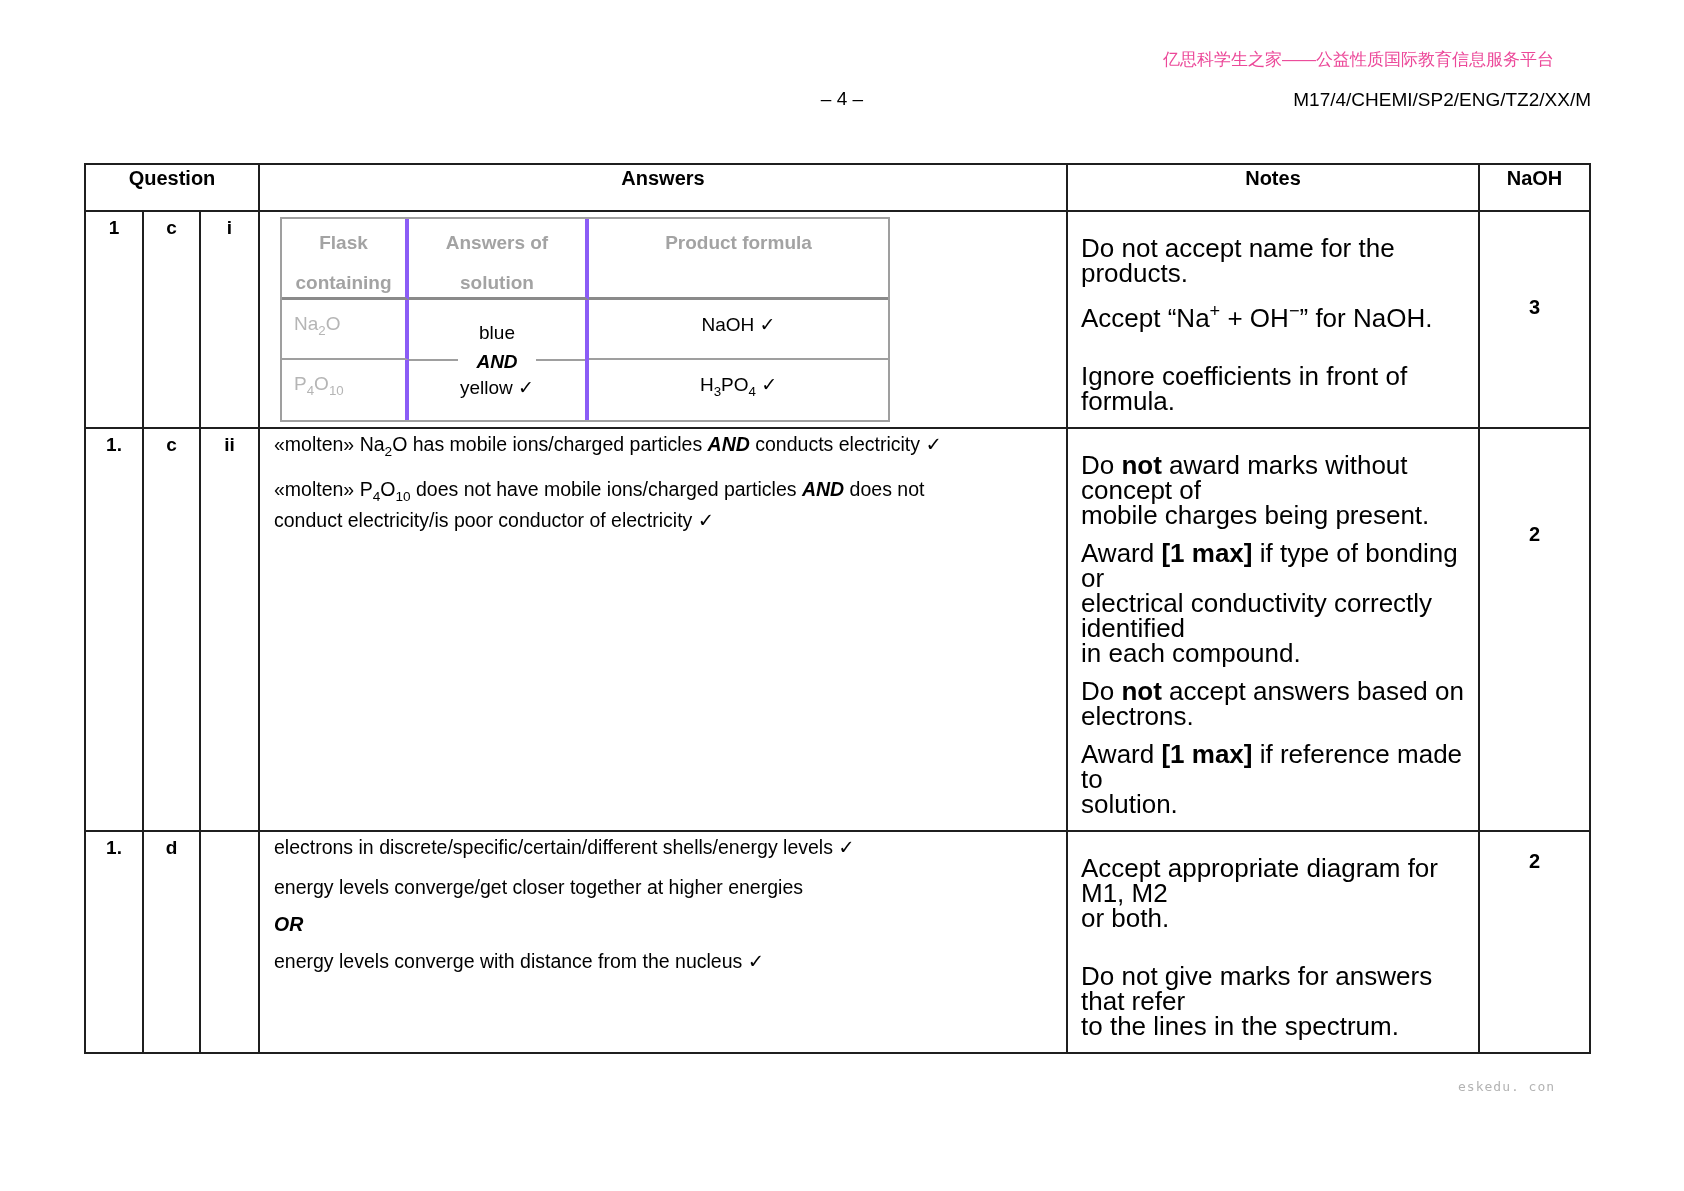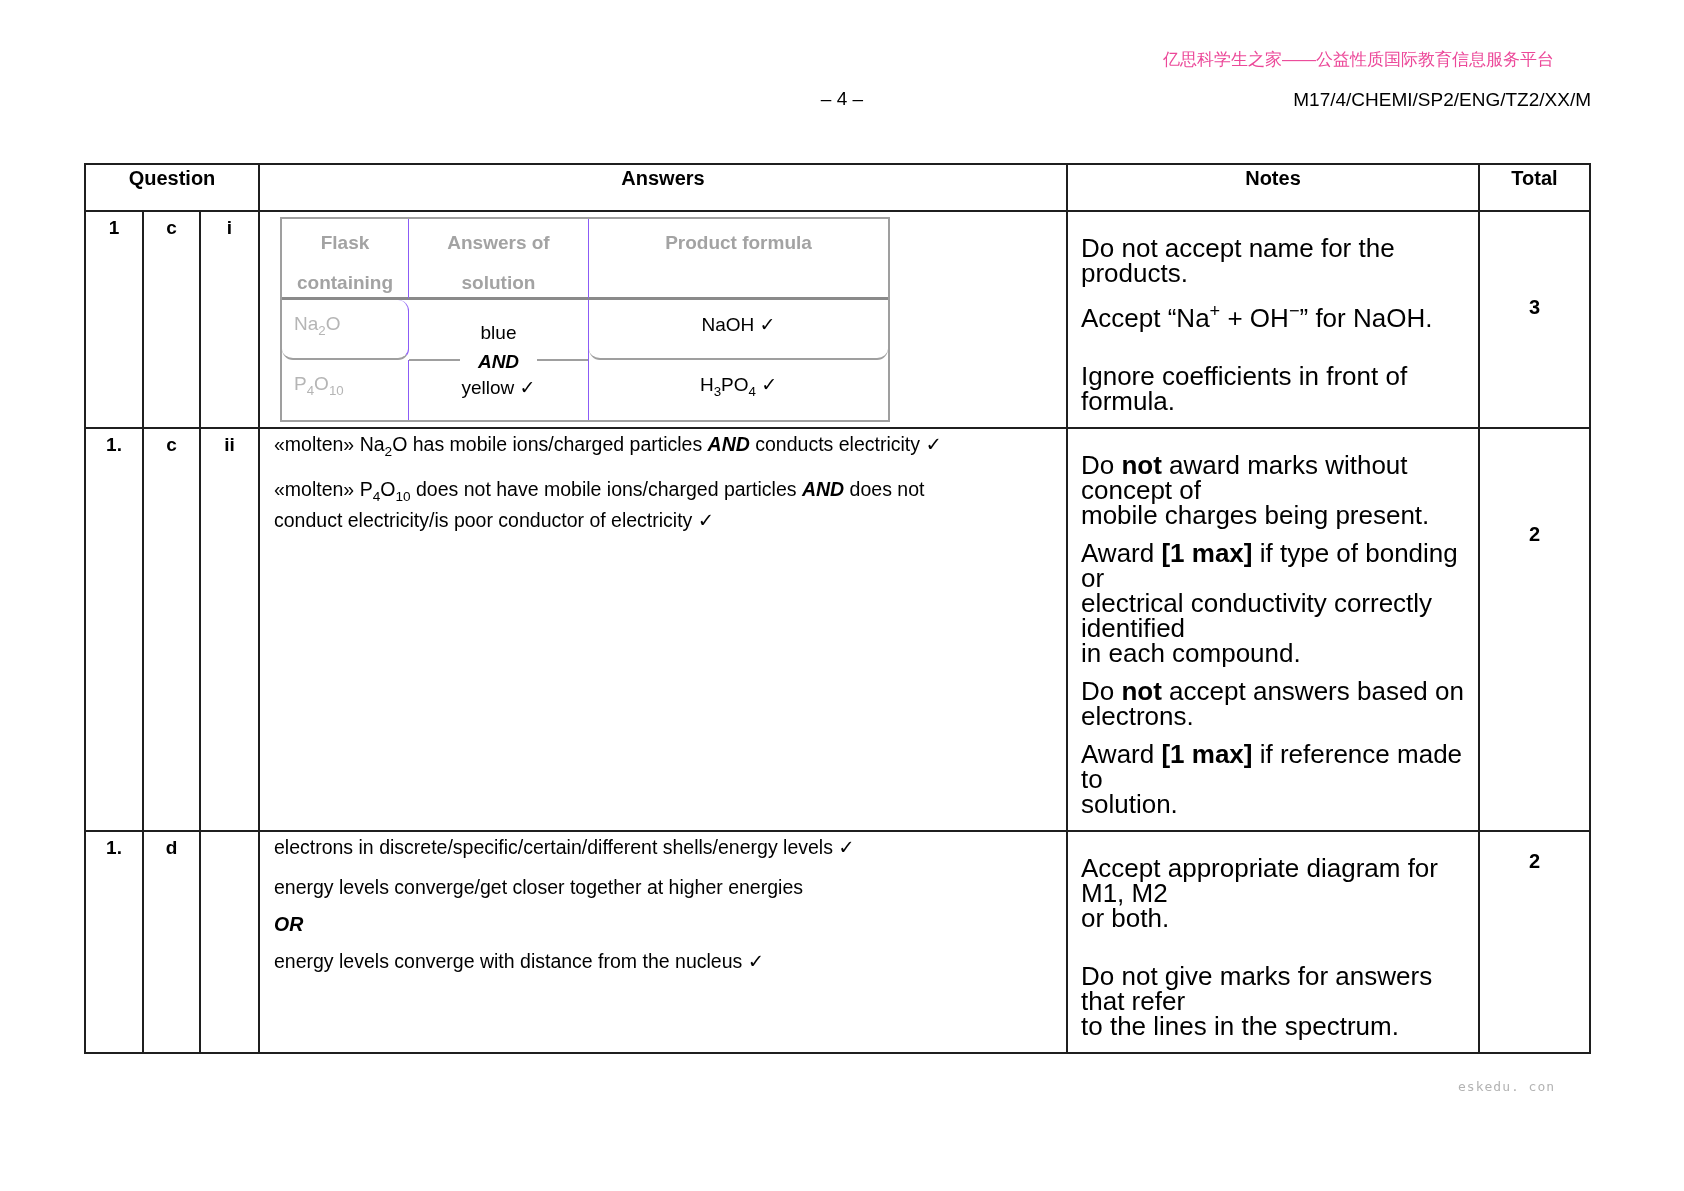--- a/index.html
+++ b/index.html
@@ -51,22 +51,22 @@
     border:2px solid #9f9f9f;font-size:19px;width:606px;
   }
   .fcell{box-sizing:border-box;}
   .fh{
     color:#a3a3a3;font-weight:bold;text-align:center;
     padding-top:4px;line-height:40px;border-bottom:3px solid #8a8a8a;
   }
   .fh.c1{grid-area:1/1;}
   .fh.c2{grid-area:1/2;}
   .fh.c3{grid-area:1/3;}
-  .br{border-right:1px solid #8b5cf6;}
-  .bb{border-bottom:2px solid #9f9f9f;border-radius:11px;}
+  .br{border-right:4px solid #8b5cf6;}
+  .bb{border-bottom:2px solid #9f9f9f;}
   .fflask{color:#b5b5b5;padding:13px 0 0 12px;}
   .fflask.rA{grid-area:2/1;}
   .fflask.rB{grid-area:3/1;}
   .fprod{text-align:center;padding-top:13px;}
   .fprod.rA{grid-area:2/3;}
   .fprod.rB{grid-area:3/3;}
   .fcolour{grid-area:2/2/4/3;position:relative;text-align:center;}
   .fcolour::before{
     content:"";position:absolute;left:0;right:0;top:59px;border-top:2px solid #9f9f9f;
   }
@@ -96,21 +96,21 @@
       <col style="width:59px">
     <col style="width:808px">
       <col style="width:412px">
       <col style="width:111px">
   </colgroup>
   <tbody>
     <tr class="hdr">
       <th colspan="3">Question</th>
       <th>Answers</th>
       <th>Notes</th>
-      <th>Total</th>
+      <th>NaOH</th>
     </tr>
 
     <tr class="r1">
       <td class="qcell">1</td>
       <td class="qcell">c</td>
       <td class="qcell">i</td>
       <td class="acell">
         <div class="flask-table">
           <div class="fcell fh c1 br">Flask containing</div>
           <div class="fcell fh c2 br">Answers of solution</div>

